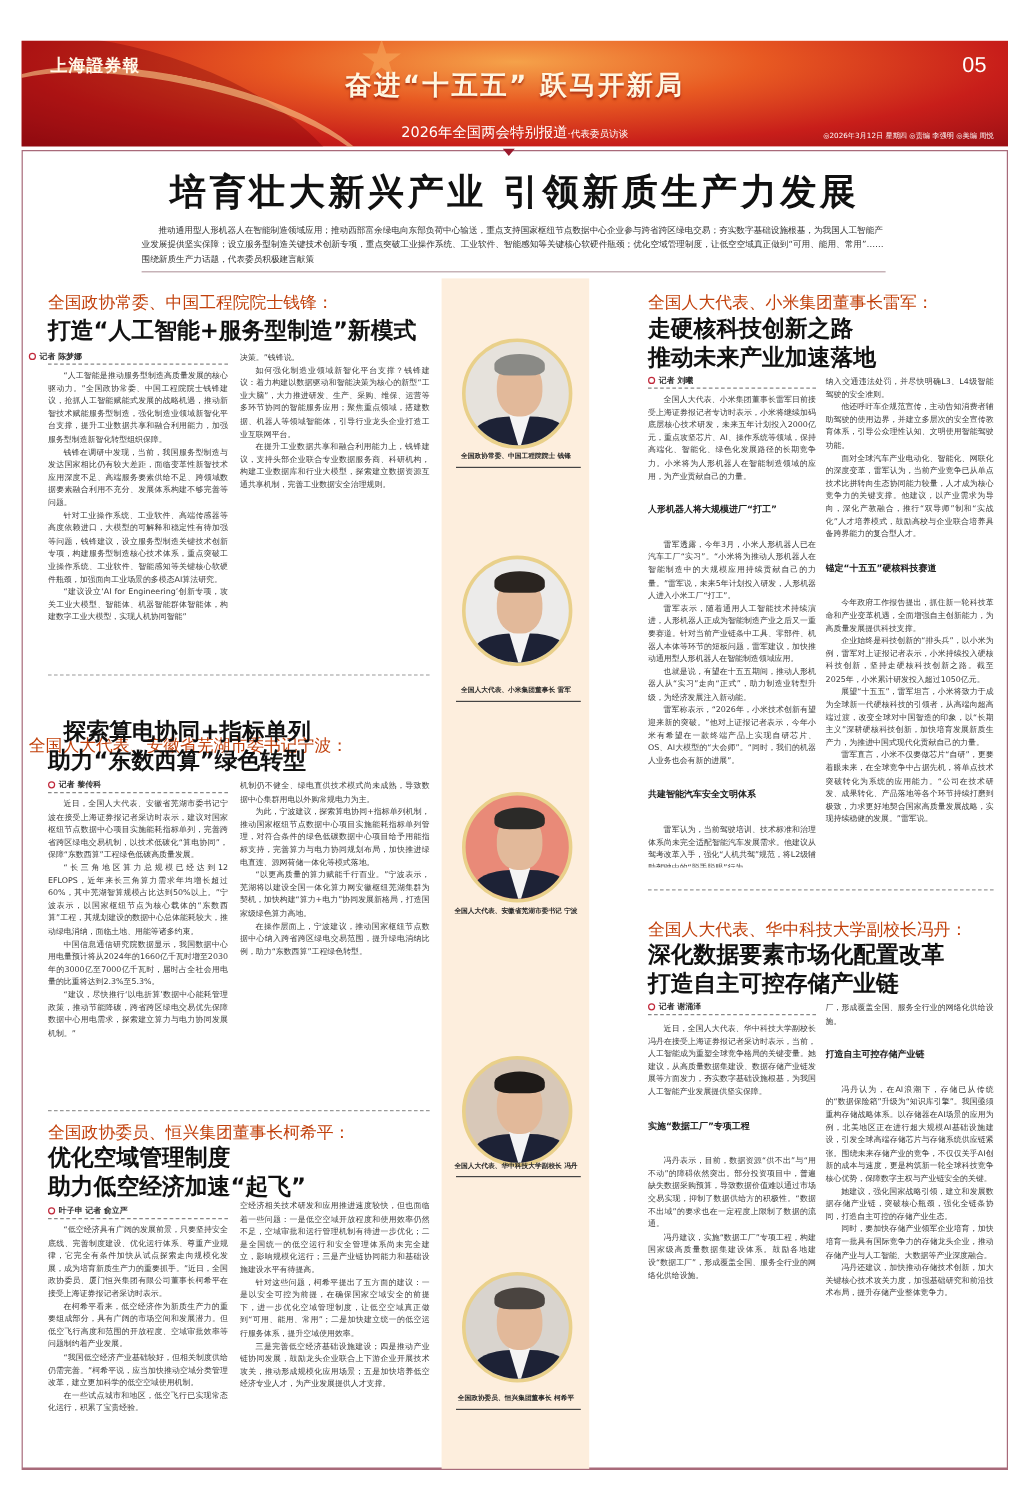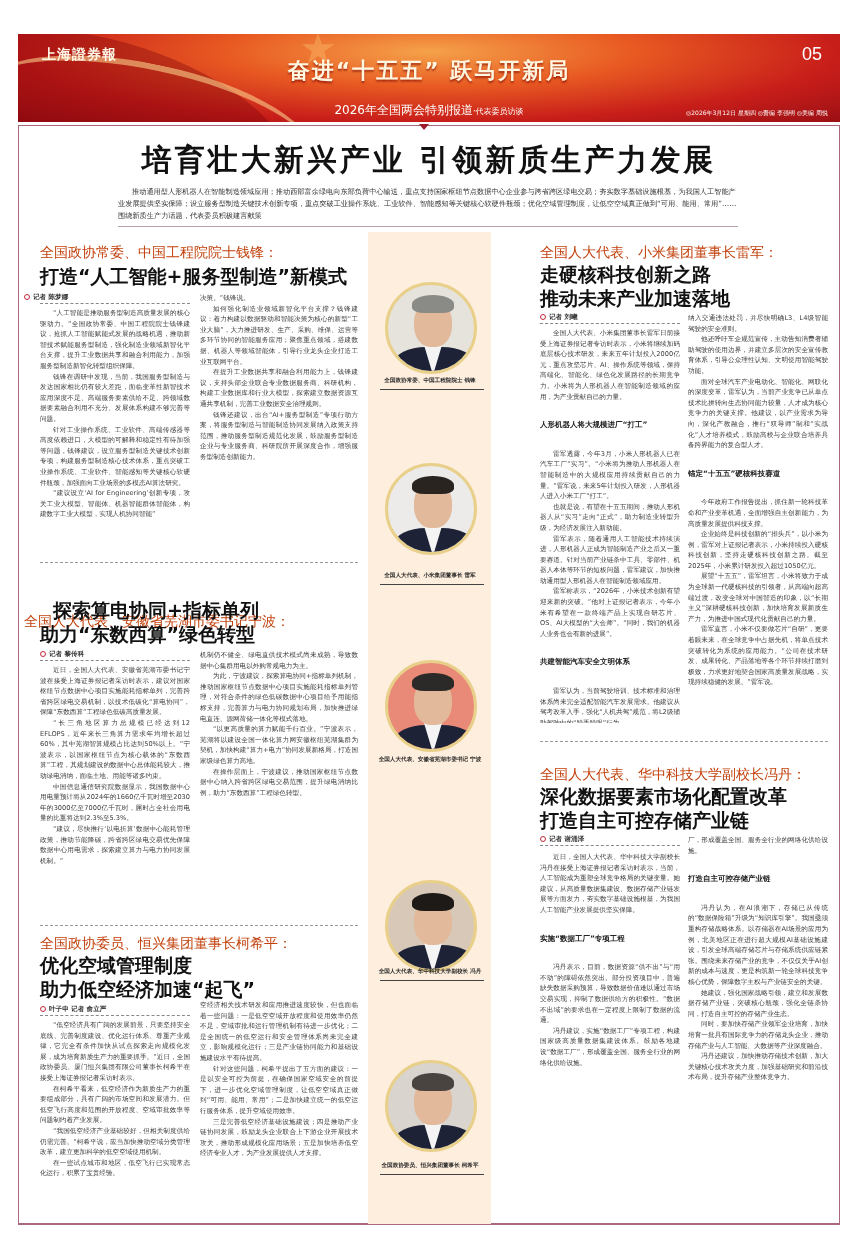--- a/index.html
+++ b/index.html
@@ -169,21 +169,20 @@
 <div class="col" style="left:40px; top:308px; width:150px; height:240px; overflow:hidden;">
   <p>“人工智能是推动服务型制造高质量发展的核心驱动力。”全国政协常委、中国工程院院士钱锋建议，抢抓人工智能赋能式发展的战略机遇，推动新智技术赋能服务型制造，强化制造业领域新智化平台支撑，提升工业数据共享和融合利用能力，加强服务型制造新智化转型组织保障。</p>
     <p>钱锋在调研中发现，当前，我国服务型制造与发达国家相比仍有较大差距，面临变革性新智技术应用深度不足、高端服务要素供给不足、跨领域数据要素融合利用不充分、发展体系构建不够完善等问题。</p>
     <p>针对工业操作系统、工业软件、高端传感器等高度依赖进口，大模型的可解释和稳定性有待加强等问题，钱锋建议，设立服务型制造关键技术创新专项，构建服务型制造核心技术体系，重点突破工业操作系统、工业软件、智能感知等关键核心软硬件瓶颈，加强面向工业场景的多模态AI算法研究。</p>
     <p>“建议设立‘AI for Engineering’创新专项，攻关工业大模型、智能体、机器智能群体智能体，构建数字工业大模型，实现人机协同智能”</p>
 </div>
 <div class="col" style="left:200px; top:293px; width:158px; height:255px; overflow:hidden;">
   <p style="text-indent:0">决策。”钱锋说。</p>
     <p>如何强化制造业领域新智化平台支撑？钱锋建议：着力构建以数据驱动和智能决策为核心的新型“工业大脑”，大力推进研发、生产、采购、维保、运营等多环节协同的智能服务应用；聚焦重点领域，搭建数据、机器人等领域智能体，引导行业龙头企业打造工业互联网平台。</p>
     <p>在提升工业数据共享和融合利用能力上，钱锋建议，支持头部企业联合专业数据服务商、科研机构，构建工业数据库和行业大模型，探索建立数据资源互通共享机制，完善工业数据安全治理规则。</p>
-    <p>钱锋还建议，出台“AI+服务型制造”专项行动方案，将服务型制造与智能制造协同发展纳入政策支持范围，推动服务型制造规范化发展，鼓励服务型制造企业与专业服务商、科研院所开展深度合作，增强服务型制造创新能力。</p>
 </div>
 <div class="sep" style="left:40px; top:562px; width:318px;"></div>
 
 <div class="art-kicker" style="left:24px; top:580px;margin-top:33px;">全国人大代表、安徽省芜湖市委书记宁波：</div>
 <div class="art-title" style="left:40px; top:598px;margin-left:13px;">探索算电协同+指标单列</div>
 <div class="art-title" style="left:40px; top:622px;">助力“东数西算”绿色转型</div>
 <div class="byline" style="left:40px; top:650px;"><span class="dot"></span><span>记者 黎传科</span></div>
 <div class="byline-rule" style="left:40px; top:660px; width:150px;"></div>
 <div class="col" style="left:40px; top:665px; width:150px; height:255px; overflow:hidden;">
   <p>近日，全国人大代表、安徽省芜湖市委书记宁波在接受上海证券报记者采访时表示，建议对国家枢纽节点数据中心项目实施能耗指标单列，完善跨省跨区绿电交易机制，以技术低碳化“算电协同”，保障“东数西算”工程绿色低碳高质量发展。</p>
@@ -218,22 +217,22 @@
 
 <div class="art-kicker" style="left:540px; top:244px;">全国人大代表、小米集团董事长雷军：</div>
 <div class="art-title" style="left:540px; top:262px;">走硬核科技创新之路</div>
 <div class="art-title" style="left:540px; top:286px;">推动未来产业加速落地</div>
 <div class="byline" style="left:540px; top:313px;"><span class="dot"></span><span>记者 刘曦</span></div>
 <div class="byline-rule" style="left:540px; top:323px; width:140px;"></div>
 <div class="col" style="left:540px; top:328px; width:140px; height:395px; overflow:hidden;">
   <p>全国人大代表、小米集团董事长雷军日前接受上海证券报记者专访时表示，小米将继续加码底层核心技术研发，未来五年计划投入2000亿元，重点攻坚芯片、AI、操作系统等领域，保持高端化、智能化、绿色化发展路径的长期竞争力。小米将为人形机器人在智能制造领域的应用，为产业贡献自己的力量。</p>
   <p class="sub">人形机器人将大规模进厂“打工”</p>
   <p>雷军透露，今年3月，小米人形机器人已在汽车工厂“实习”。“小米将为推动人形机器人在智能制造中的大规模应用持续贡献自己的力量。”雷军说，未来5年计划投入研发，人形机器人进入小米工厂“打工”。</p>
+    <p>雷军表示，随着通用人工智能技术持续演进，人形机器人正成为智能制造产业之后又一重要赛道。针对当前产业链条中工具、零部件、机器人本体等环节的短板问题，雷军建议，加快推动通用型人形机器人在智能制造领域应用。</p>
     <p>也就是说，有望在十五五期间，推动人形机器人从“实习”走向“正式”，助力制造业转型升级，为经济发展注入新动能。</p>
-    <p>雷军表示，随着通用人工智能技术持续演进，人形机器人正成为智能制造产业之后又一重要赛道。针对当前产业链条中工具、零部件、机器人本体等环节的短板问题，雷军建议，加快推动通用型人形机器人在智能制造领域应用。</p>
     <p>雷军称表示，“2026年，小米技术创新有望迎来新的突破。”他对上证报记者表示，今年小米有希望在一款终端产品上实现自研芯片、OS、AI大模型的“大会师”。“同时，我们的机器人业务也会有新的进展”。</p>
   <p class="sub">共建智能汽车安全文明体系</p>
   <p>雷军认为，当前驾驶培训、技术标准和治理体系尚未完全适配智能汽车发展需求。他建议从驾考改革入手，强化“人机共驾”规范，将L2级辅助驾驶中的“脱手脱眼”行为</p>
 </div>
 <div class="col" style="left:688px; top:313px; width:140px; height:410px; overflow:hidden;">
   <p style="text-indent:0">纳入交通违法处罚，并尽快明确L3、L4级智能驾驶的安全准则。</p>
     <p>他还呼吁车企规范宣传，主动告知消费者辅助驾驶的使用边界，并建立多层次的安全宣传教育体系，引导公众理性认知、文明使用智能驾驶功能。</p>
     <p>面对全球汽车产业电动化、智能化、网联化的深度变革，雷军认为，当前产业竞争已从单点技术比拼转向生态协同能力较量，人才成为核心竞争力的关键支撑。他建议，以产业需求为导向，深化产教融合，推行“双导师”制和“实战化”人才培养模式，鼓励高校与企业联合培养具备跨界能力的复合型人才。</p>
   <p class="sub">锚定“十五五”硬核科技赛道</p>
   <p>今年政府工作报告提出，抓住新一轮科技革命和产业变革机遇，全面增强自主创新能力，为高质量发展提供科技支撑。</p>

